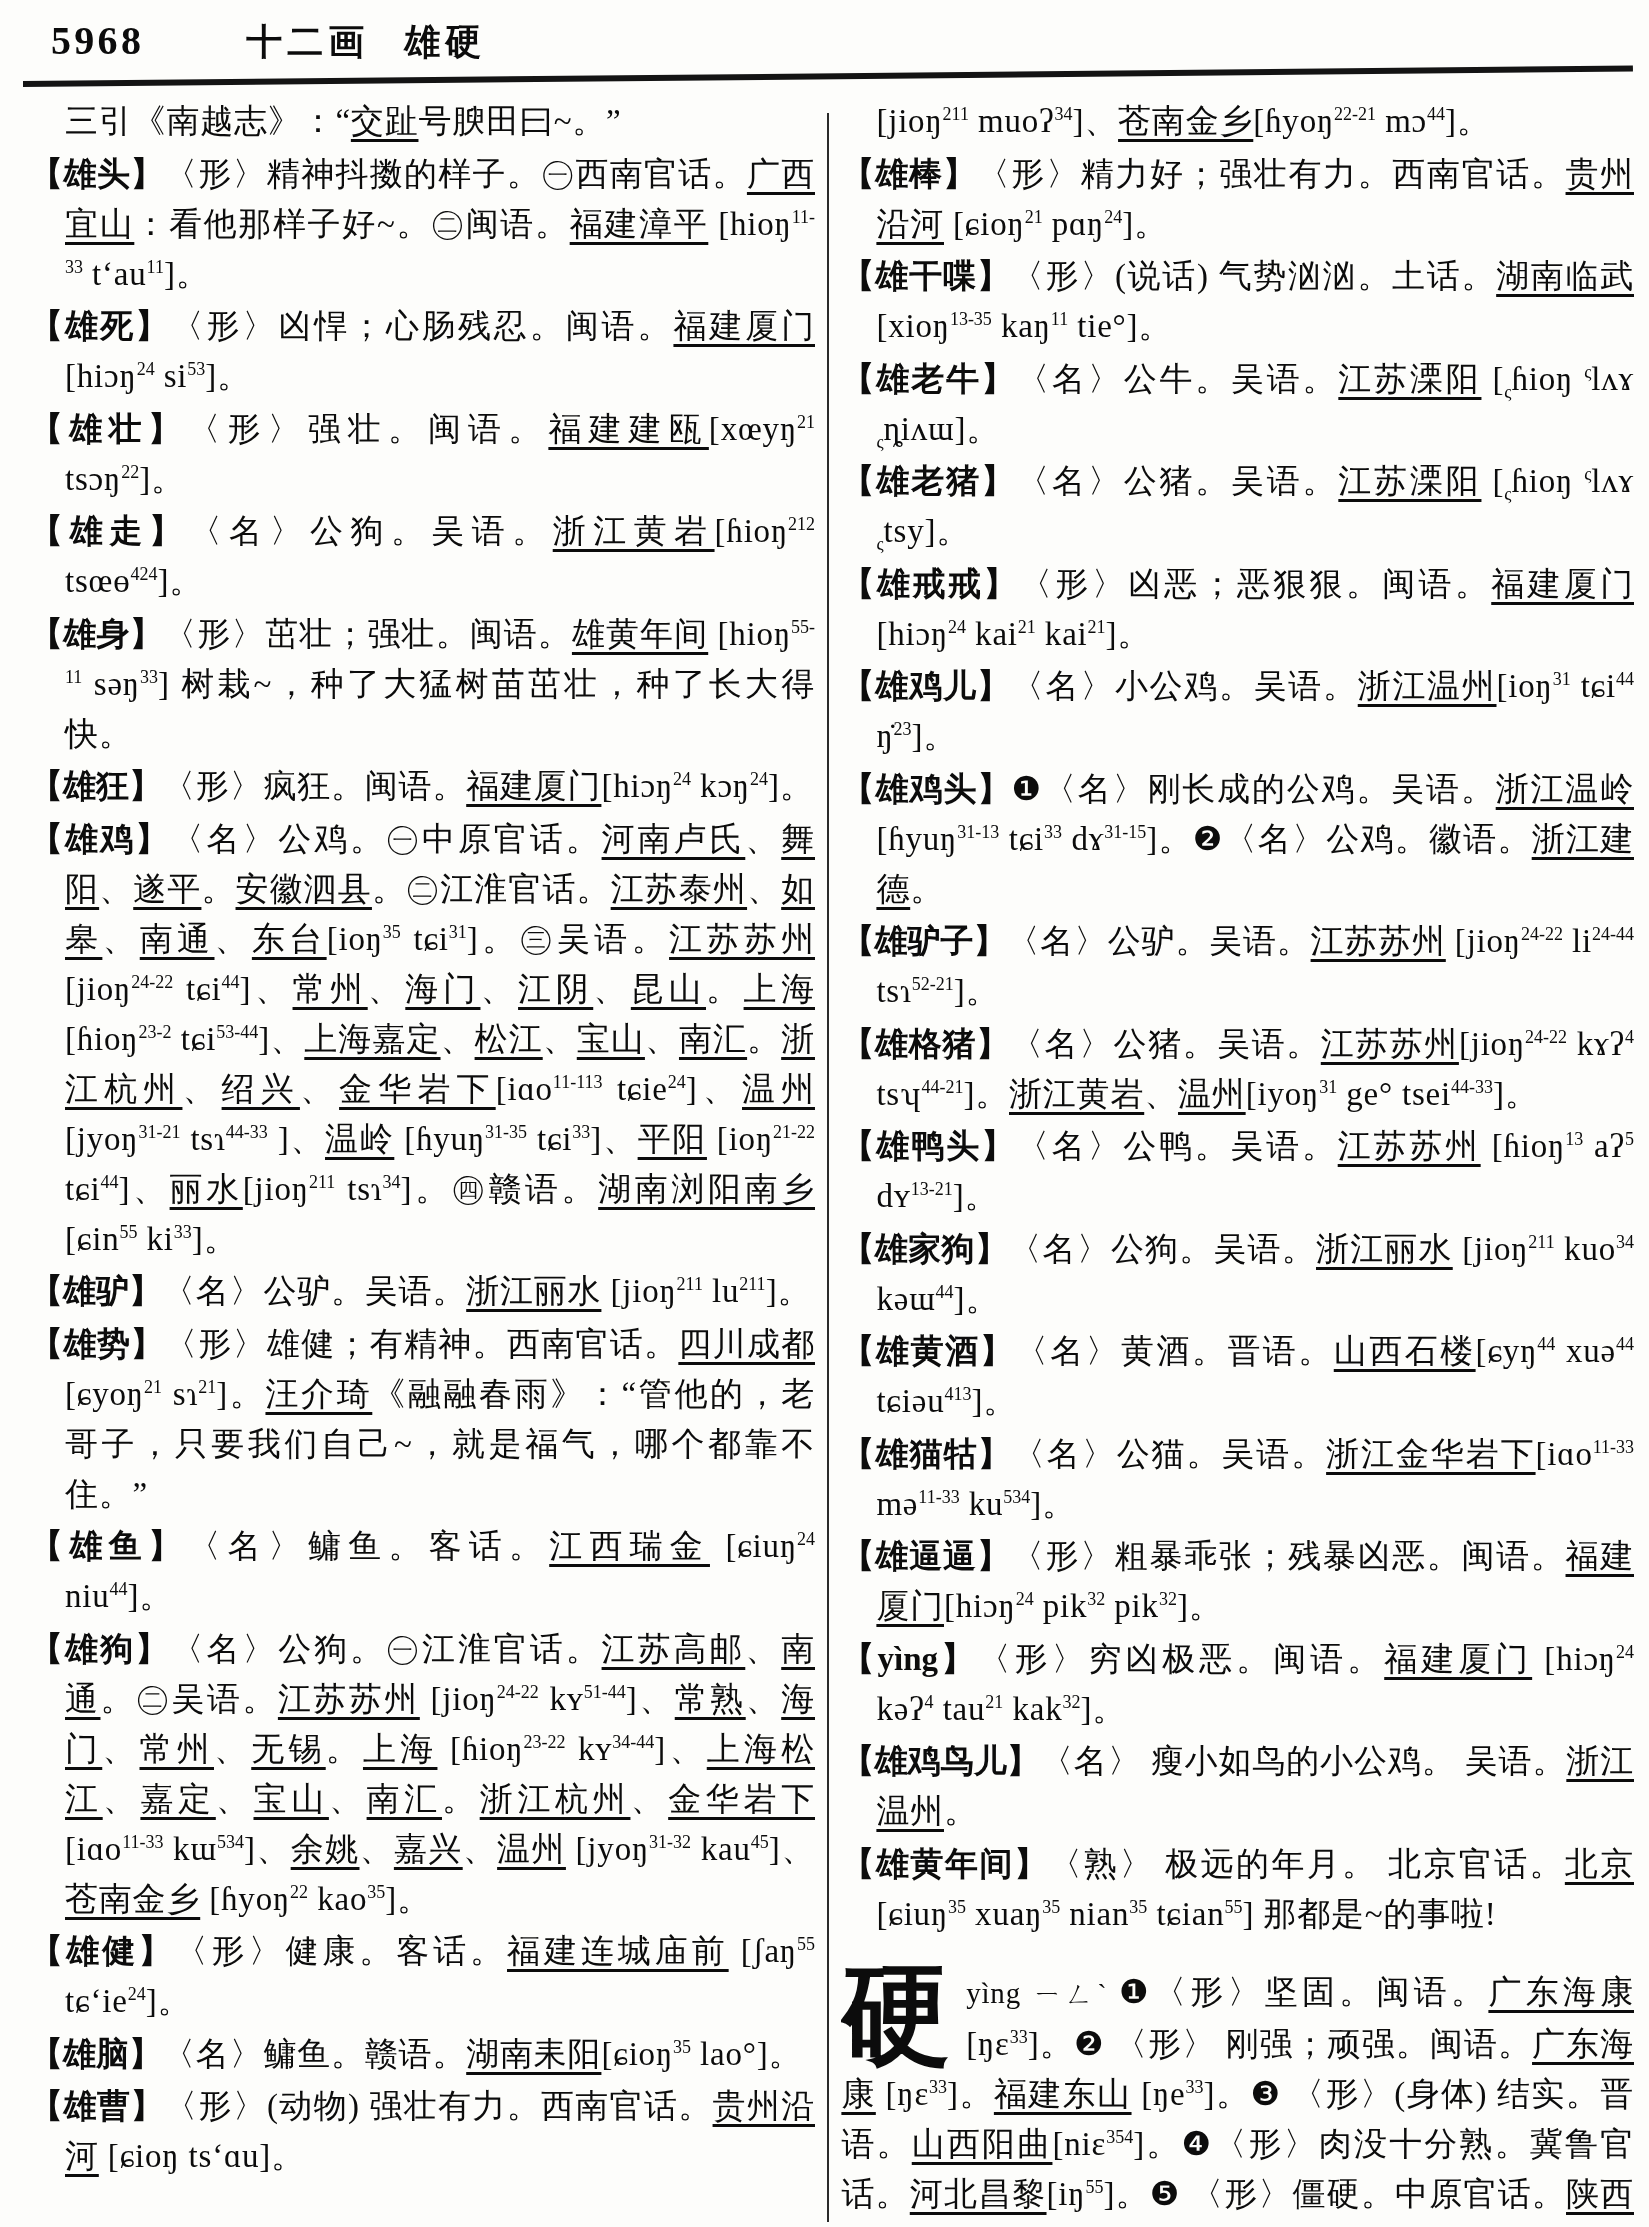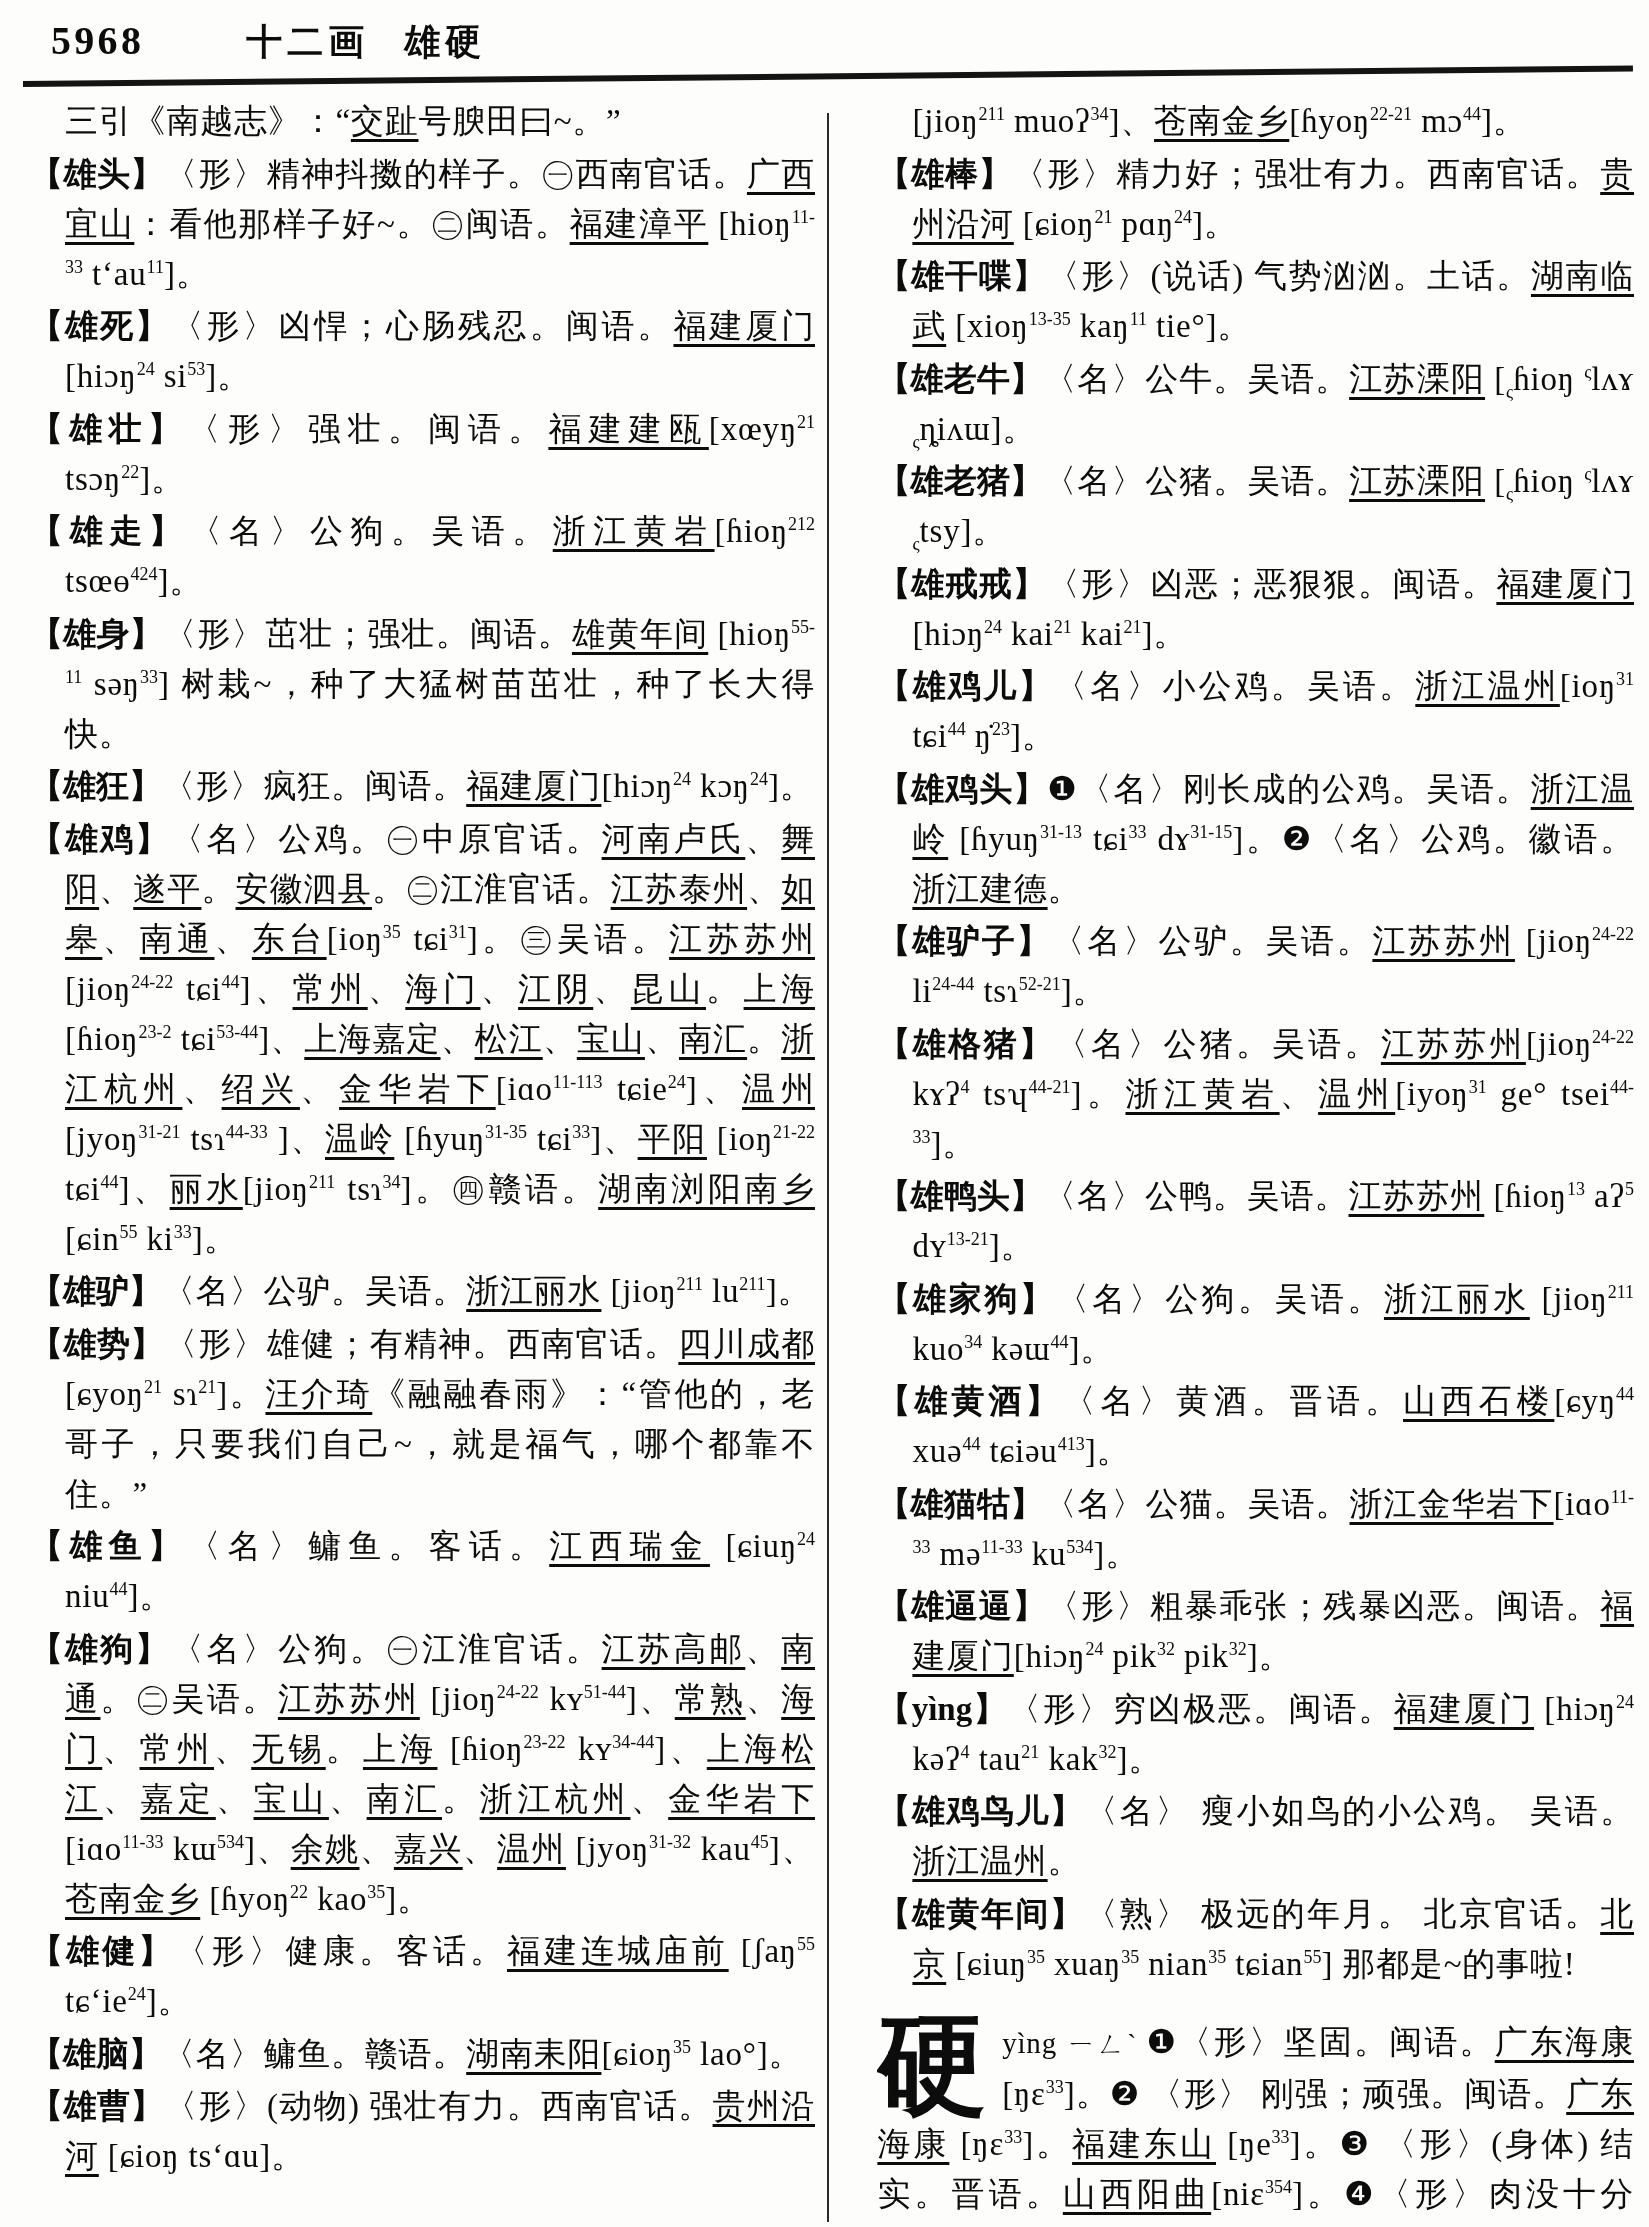--- a/index.html
+++ b/index.html
@@ -7,21 +7,21 @@
         font-family:"Liberation Serif","DejaVu Serif",serif;overflow:hidden;}
   .page-header{position:absolute;top:16.5px;left:51px;white-space:nowrap;}
   .page-num{font-size:40px;font-weight:bold;letter-spacing:3.3px;}
   .stroke-section{font-size:36px;font-weight:bold;margin-left:102px;letter-spacing:5px;}
   .entry-range{font-size:36px;font-weight:bold;margin-left:35px;letter-spacing:5px;}
   .header-rule{position:absolute;left:23px;top:81px;width:1610px;height:5.8px;background:#141414;
         transform:rotate(-0.55deg);transform-origin:left center;}
   .columns{position:absolute;top:96px;left:30px;width:1604px;bottom:5px;display:flex;justify-content:flex-end;}
   .col{width:785px;overflow:hidden;}
   .col-divider{width:2.5px;background:#2a2a2a;margin:16.5px 12.4px 0 11.5px;}
-  .col.right{flex:1;margin-left:36px;}
+  .col.right{flex:1;}
   p.entry{font-size:33px;line-height:50px;letter-spacing:0.8px;margin:0 0 2.5px 0;
           padding-left:35px;text-indent:-35px;text-align:justify;}
   p.cont{text-indent:0;}
   .head{font-weight:bold;letter-spacing:0;}
   sup{font-size:18px;line-height:0;letter-spacing:0;vertical-align:super;}
   sub{font-size:18px;line-height:0;letter-spacing:0;vertical-align:sub;}
   u{text-decoration:underline;text-decoration-thickness:2.5px;text-underline-offset:6.6px;}
   p.char-entry{padding-left:0;text-indent:0;margin-top:28px;}
   .bigchar{float:left;font-size:109px;line-height:97px;font-weight:bold;padding:1.6px 15px 0 0;}
   .pinyin{font-size:29px;font-family:"Liberation Serif","DejaVu Serif",serif;padding-right:10px;}

